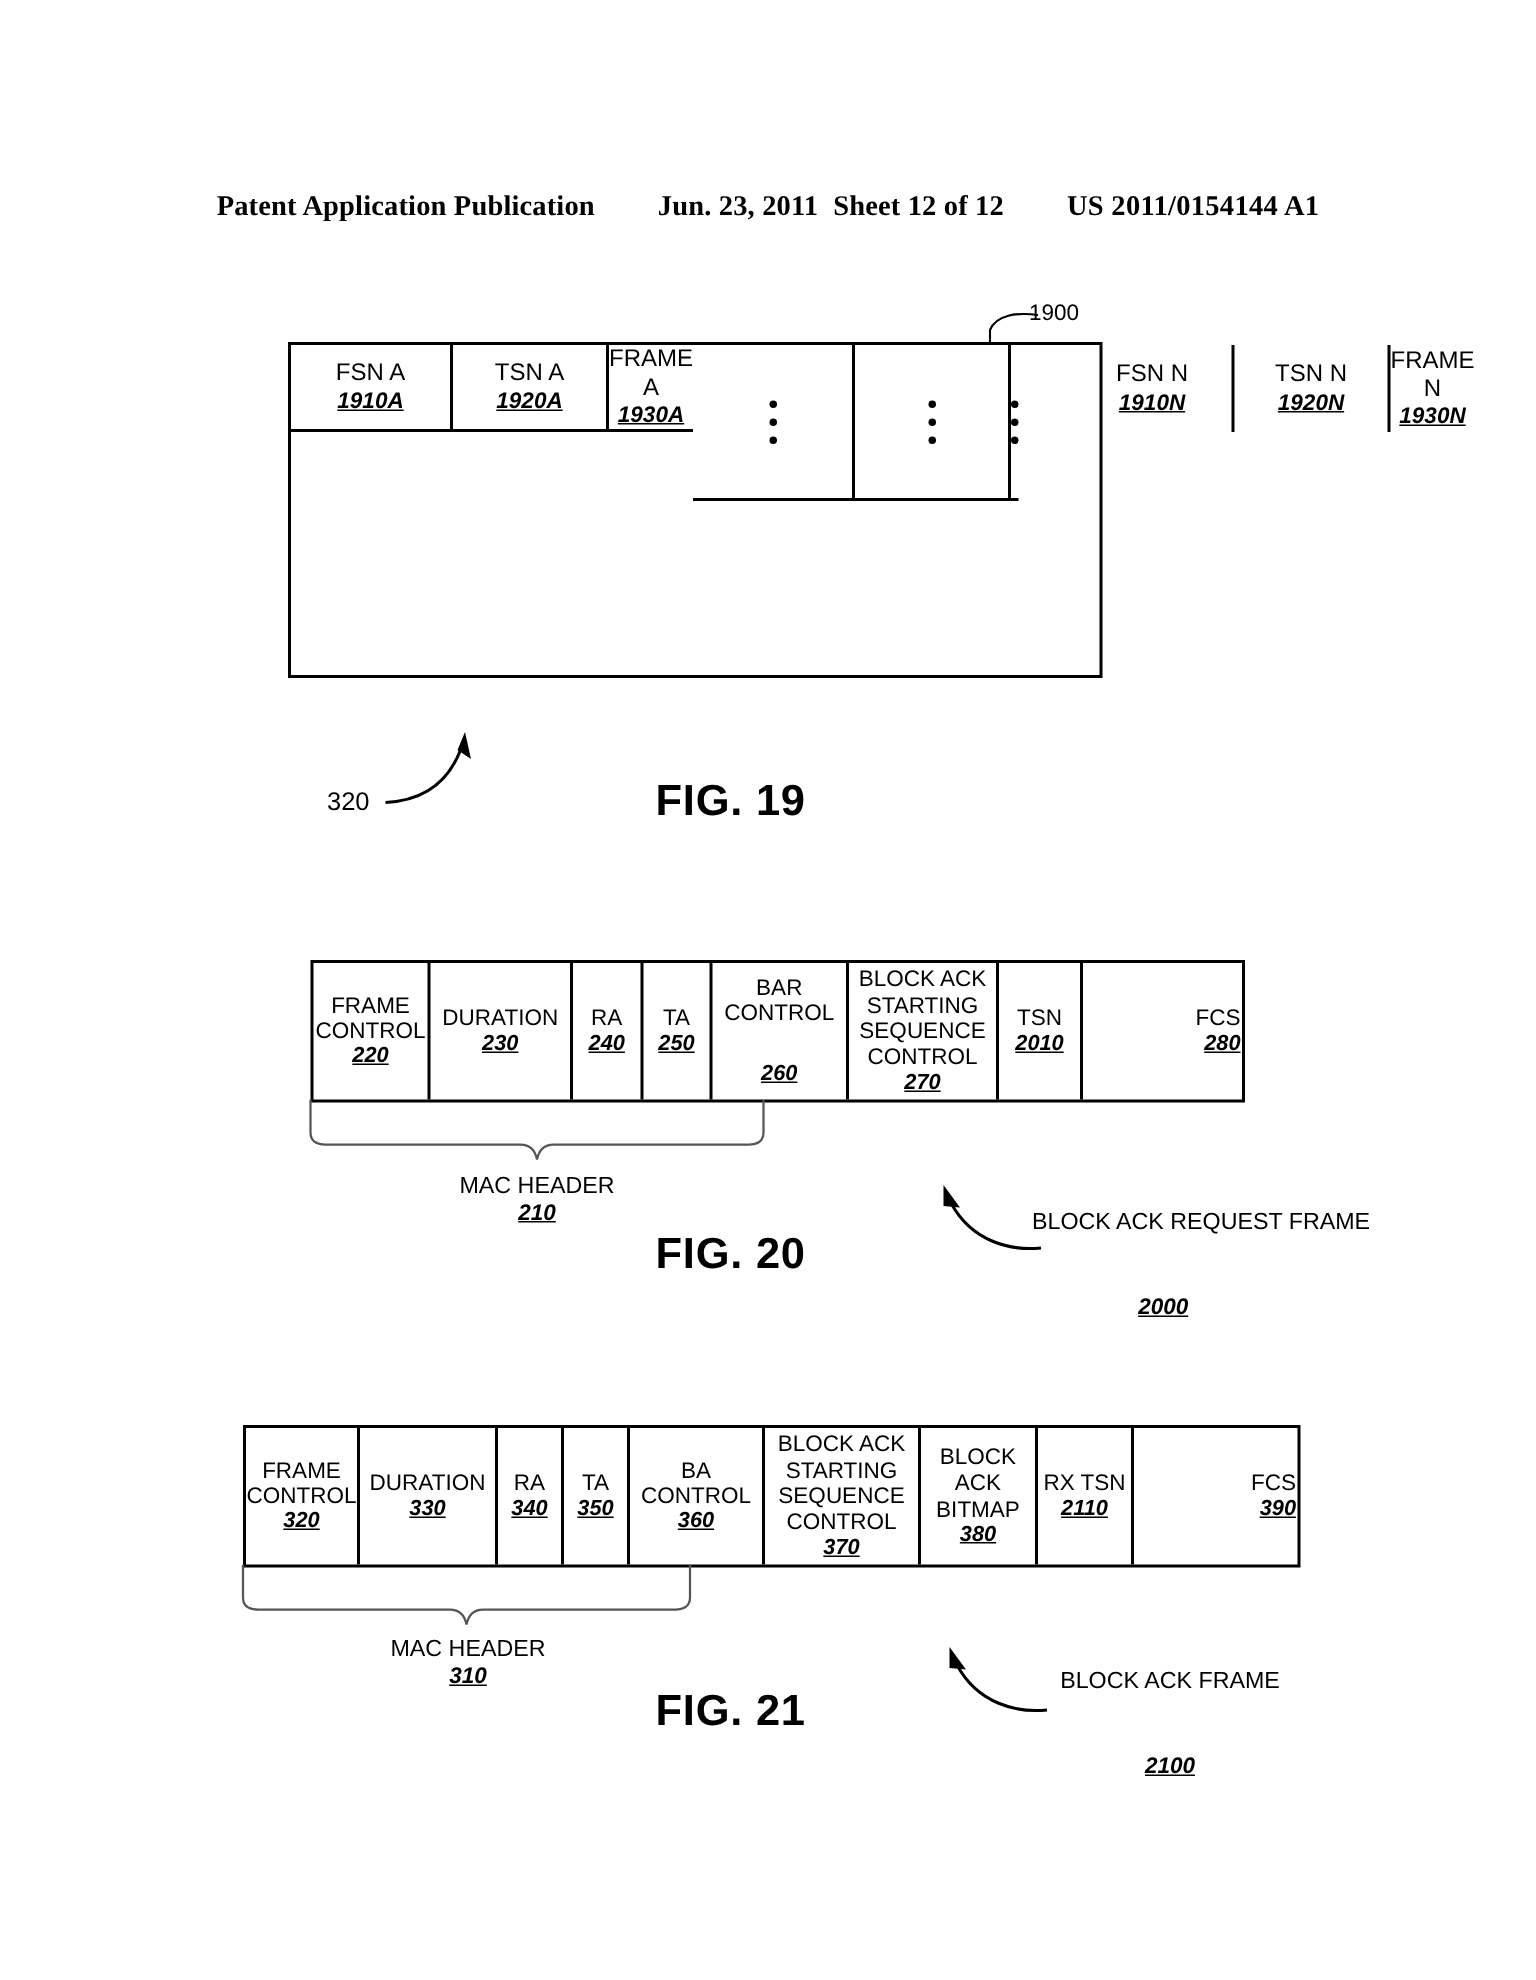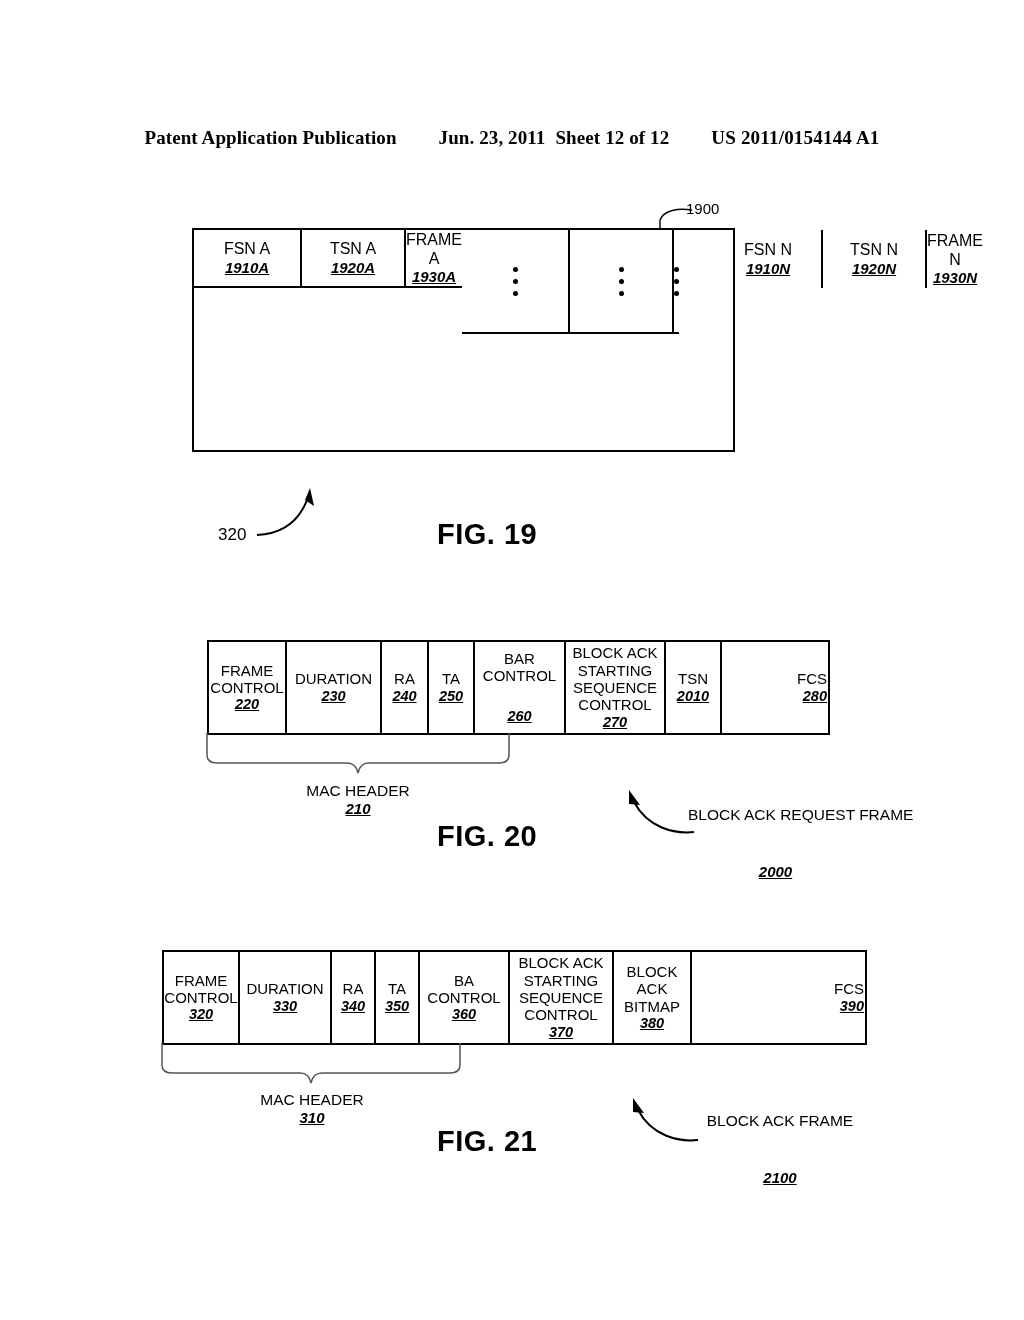--- a/index.html
+++ b/index.html
@@ -392,20 +392,24 @@
     <span class="ref">360</span>
   </div>
   <div class="fig-cell c6">
     <span class="cell-label">BLOCK ACK STARTING SEQUENCE CONTROL</span>
     <span class="ref">370</span>
   </div>
   <div class="fig-cell c7">
     <span class="cell-label">BLOCK ACK BITMAP</span>
     <span class="ref">380</span>
   </div>
+  <div class="fig-cell c8">
+    <span class="cell-label">RX TSN</span>
+    <span class="ref">2110</span>
+  </div>
   <div class="fig-cell c9">
     <span class="cell-label">FCS</span>
     <span class="ref">390</span>
   </div>
 </div>
 
 <svg id="brace21" class="brace-svg" viewBox="0 0 302 42">
   <path d="M2 0 L2 22 Q2 30 12 30 L140 30 Q149 30 151 40 Q153 30 162 30 L290 30 Q300 30 300 22 L300 0" fill="none" stroke="#555" stroke-width="1.5"></path>
 </svg>
 <div id="maclabel21" class="brace-label">

